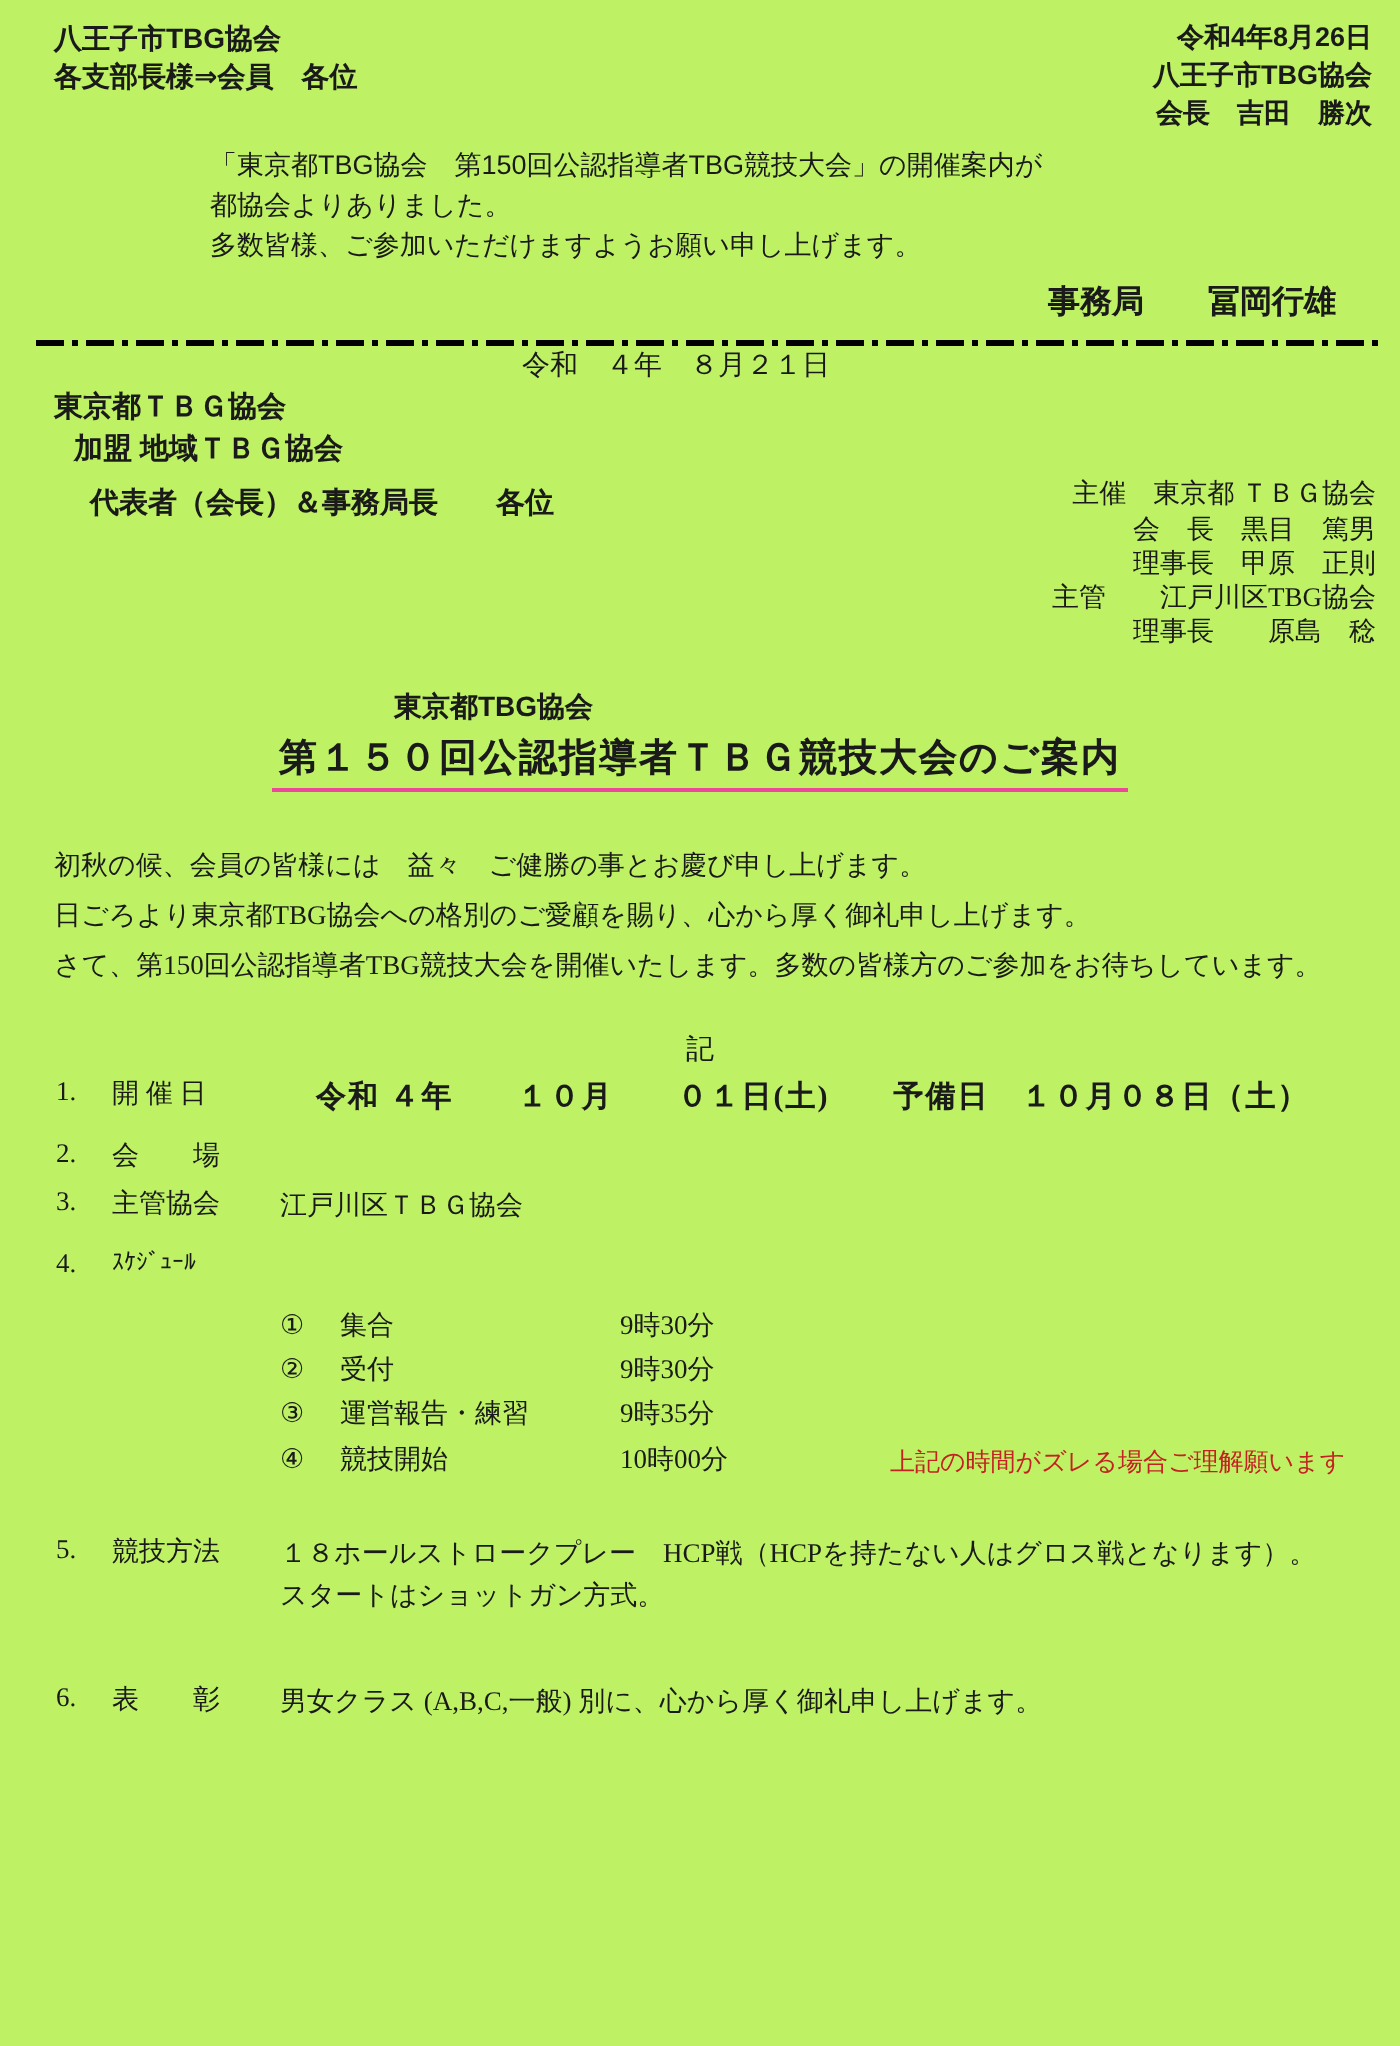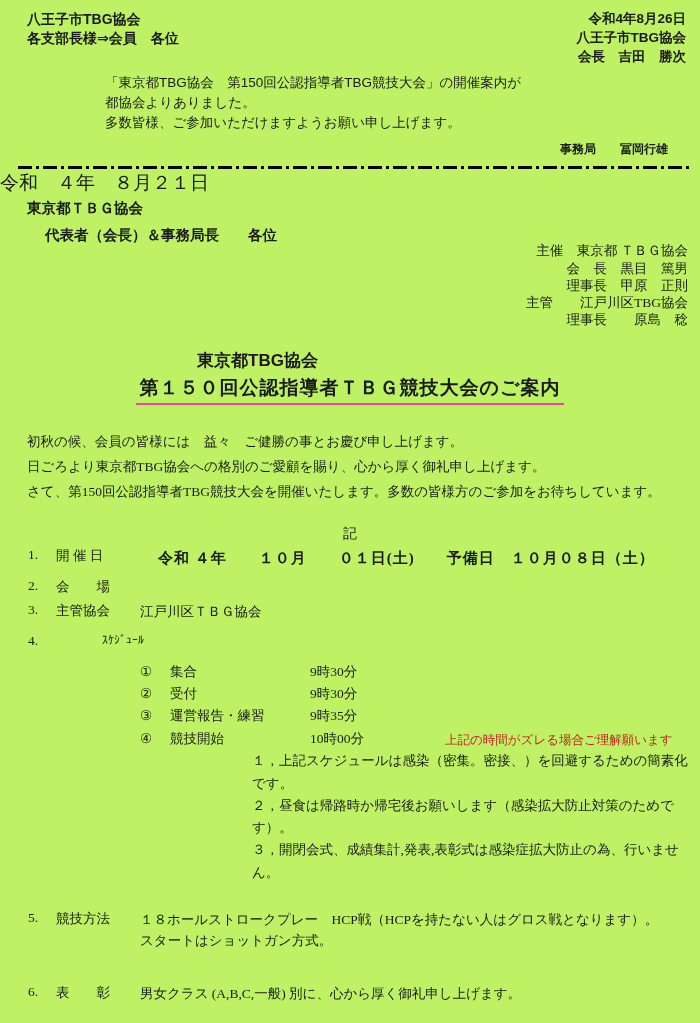--- a/index.html
+++ b/index.html
@@ -15,39 +15,39 @@
     box-sizing:border-box;
   }
   .gothic{font-family:"Liberation Sans","DejaVu Sans",sans-serif;}
   .red{color:#c42222;}
 
   
   .header1{display:flex;justify-content:space-between;padding:10px 14px 0 27px;}
   .h1-left div{font-weight:bold;font-size:14px;line-height:1.35;}
   .h1-right{text-align:right;font-weight:bold;font-size:13.5px;line-height:1.4;}
   .notice{margin:6px 0 0 105px;font-size:13.5px;line-height:1.5;}
-  .secretariat{text-align:right;padding-right:32px;margin-top:8px;font-weight:bold;font-size:12px;}
+  .secretariat{text-align:right;padding-right:32px;margin-top:8px;font-weight:bold;font-size:16px;}
 
   
   .divider{
     margin:8px 10px 0 18px;height:3px;
     background:repeating-linear-gradient(to right,#000 0 14px,transparent 14px 18px,#000 18px 21px,transparent 21px 25px);
   }
-  .date2{text-align:left;padding-right:24px;margin-top:1px;font-size:19px;}
+  .date2{text-align:center;padding-right:24px;margin-top:1px;font-size:14px;}
 
   
   .header2{display:flex;justify-content:space-between;padding:2px 12px 0 27px;}
   .h2-left{font-weight:bold;font-size:14.5px;line-height:1.45;}
   .h2-left .l2{margin-left:10px;}
   .h2-left .l3{margin-left:18px;margin-top:6px;}
   .h2-right{text-align:right;font-size:13.5px;line-height:1.28;padding-top:44px;}
 
   
   .title-block{margin-top:20px;}
-  .title-sub{margin-left:197px;font-size:17px;font-weight:bold;}
+  .title-sub{margin-left:197px;font-size:14px;font-weight:bold;}
   .title-main{text-align:center;margin-top:3px;}
   .title-main span{
     display:inline-block;font-size:19px;font-weight:bold;letter-spacing:1px;
     border-bottom:2px solid #ec4899;padding:0 4px 2px 4px;
   }
 
   
   .greeting{margin:25px 0 0 27px;font-size:13.5px;line-height:1.85;}
   .ki{text-align:center;margin-top:20px;font-size:14px;}
 
@@ -57,21 +57,21 @@
   .no{width:28px;flex:none;}
   .label{width:84px;flex:none;}
   .content{flex:1;}
   .line{line-height:1.55;}
 
   .s1{margin-top:4px;}
   .s1 .content{font-weight:bold;font-size:15px;padding-left:18px;letter-spacing:1px;}
   .s2{margin-top:8px;}
   .s3{margin-top:6px;}
   .s4{margin-top:10px;}
-  .s4 .label{font-size:12px;margin-left:46px;}
+  .s4 .label{font-size:12px;}
 
   .sched{margin:12px 0 0 112px;}
   .sched-row{display:flex;line-height:1.65;}
   .snum{width:30px;flex:none;}
   .sname{width:140px;flex:none;}
   .stime{width:135px;flex:none;}
   .snote{font-size:12.5px;padding-top:2px;}
   .notes{margin-left:112px;}
   .notes div{line-height:1.65;}
 
@@ -100,20 +100,21 @@
     <div>多数皆様、ご参加いただけますようお願い申し上げます。</div>
   </div>
   <div class="secretariat gothic">事務局　　冨岡行雄</div>
 
   <div class="divider"></div>
   <div class="date2">令和　４年　８月２１日</div>
 
   <div class="header2">
     <div class="h2-left gothic">
       <div class="l1">東京都ＴＢＧ協会</div>
+      <div class="l2">加盟 地域ＴＢＧ協会</div>
       <div class="l3">代表者（会長）＆事務局長　　各位</div>
     </div>
     <div class="h2-right">
       <div>主催　東京都 ＴＢＧ協会</div>
       <div>会　長　黒目　篤男</div>
       <div>理事長　甲原　正則</div>
       <div>主管　　江戸川区TBG協会</div>
       <div>理事長　　原島　稔</div>
     </div>
   </div>
@@ -173,25 +174,20 @@
         <div class="snum">③</div>
         <div class="sname">運営報告・練習</div>
         <div class="stime">9時35分</div>
       </div>
       <div class="sched-row">
         <div class="snum">④</div>
         <div class="sname">競技開始</div>
         <div class="stime">10時00分</div>
         <div class="snote red gothic">上記の時間がズレる場合ご理解願います</div>
       </div>
-      <div class="notes">
-        <div>１，上記スケジュールは感染（密集。密接、）を回避するための簡素化です。</div>
-        <div>２，昼食は帰路時か帰宅後お願いします（感染拡大防止対策のためです）。</div>
-        <div>３，開閉会式、成績集計,発表,表彰式は感染症拡大防止の為、行いません。</div>
-      </div>
     </div>
 
     <div class="row s5">
       <div class="no">5.</div>
       <div class="label">競技方法</div>
       <div class="content">
         <div class="line">１８ホールストロークプレー　HCP戦（HCPを持たない人はグロス戦となります）。</div>
         <div class="line">スタートはショットガン方式。</div>
       </div>
     </div>

